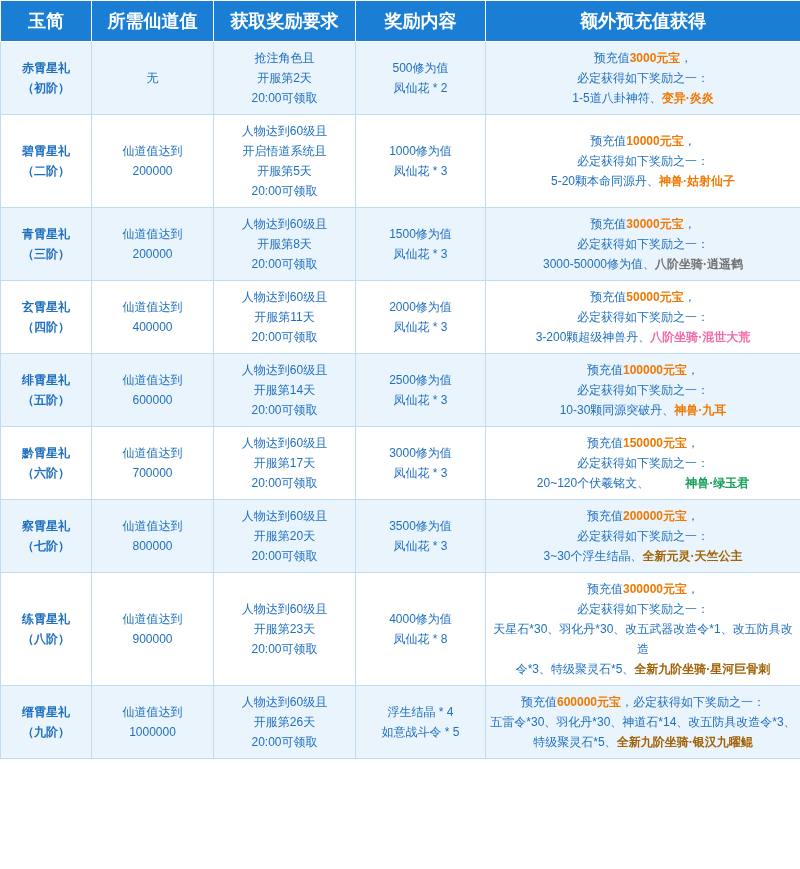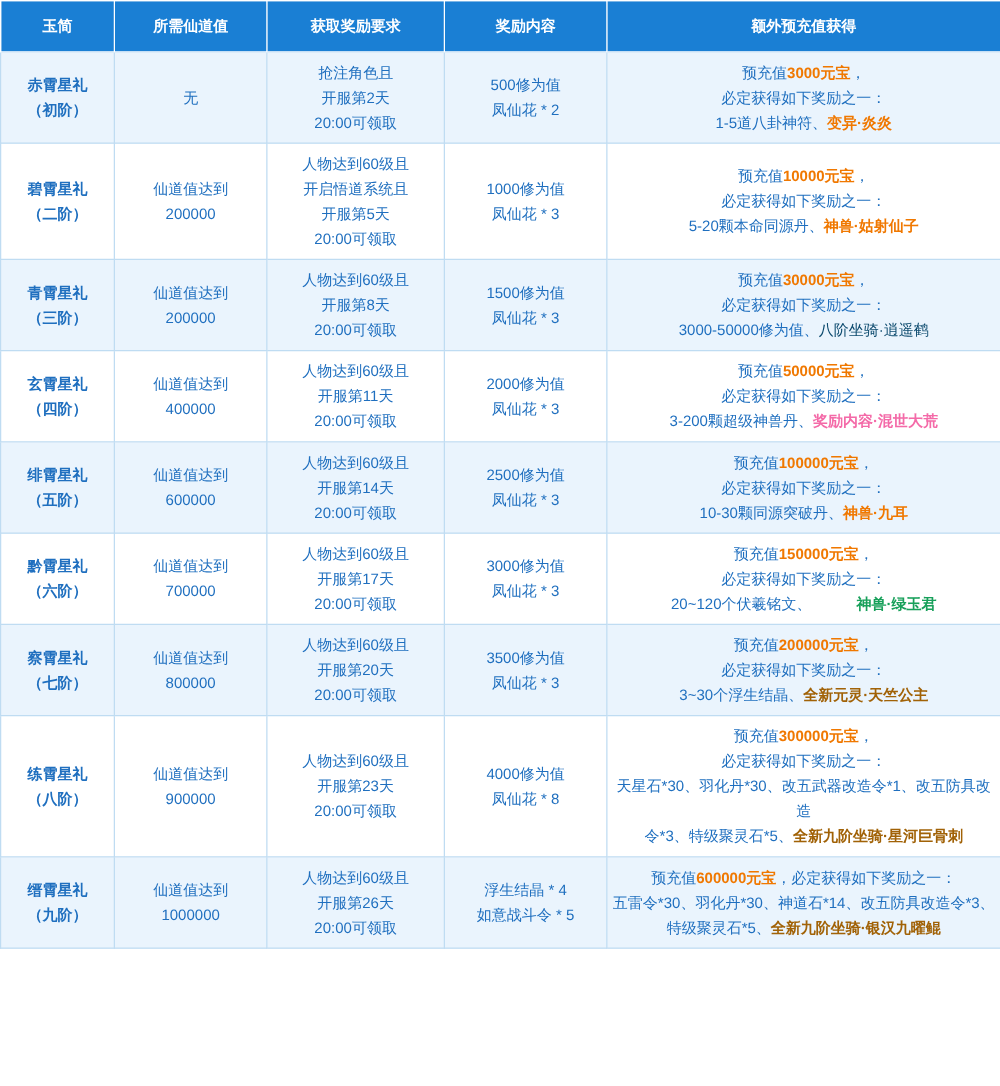--- a/index.html
+++ b/index.html
@@ -13,21 +13,21 @@
   }
   table.reward-table{
     width:800px;
     border-collapse:collapse;
     table-layout:fixed;
   }
   table.reward-table th{
     background:#1a7fd4;
     color:#ffffff;
     font-weight:bold;
-    font-size:12px;
+    font-size:18px;
     height:38px;
     border:1px solid #ffffff;
     text-align:center;
     vertical-align:middle;
     margin-left:44px;
   }
   table.reward-table td{
     border:1px solid #bfdcf2;
     text-align:center;
     vertical-align:middle;
@@ -40,21 +40,21 @@
   tr.row-odd  td{background:#ffffff;}
   td.col-name{font-size:13px;font-weight:bold;}
   td.col-bonus{padding:6px 8px;}
   .line{display:block;}
   .bonus-head{display:block;text-align:center;}
   .bonus-sub{display:block;}
   .bonus-detail{display:block;text-align:center;}
   .amt{color:#f07800;font-weight:bold;}
   .hl-orange{color:#f07800;font-weight:bold;}
   .hl-pink{color:#f46aa8;font-weight:bold;}
-  .hl-purple{color:#0c4a6e;font-weight:normal;}
+  .hl-purple{color:#737373;font-weight:bold;}
   .hl-green{color:#17a05a;font-weight:bold;margin-left:36px;}
   .hl-red{color:#a16207;font-weight:bold;}
 </style>
 </head>
 <body>
 
 <table class="reward-table">
   <colgroup>
     <col style="width:91px">
     <col style="width:122px">
@@ -158,21 +158,21 @@
           <span class="line">开服第11天</span>
           <span class="line">20:00可领取</span>
         </td>
         <td>
           <span class="line">2000修为值</span>
           <span class="line">凤仙花 * 3</span>
         </td>
         <td class="col-bonus">
           <span class="bonus-head"><span>预充值</span><span class="amt">50000元宝</span><span>，</span></span>
           <span class="bonus-sub">必定获得如下奖励之一：</span>
-          <span class="bonus-detail"><span>3-200颗超级神兽丹、</span><span class="hl-pink">奖励内容·混世大荒</span></span>
+          <span class="bonus-detail"><span>3-200颗超级神兽丹、</span><span class="hl-pink">八阶坐骑·混世大荒</span></span>
         </td>
       </tr>
       <tr class="row-even">
         <td class="col-name">
           <span class="line">绯霄星礼</span>
           <span class="line">（五阶）</span>
         </td>
         <td>
           <span class="line">仙道值达到</span>
           <span class="line">600000</span>

